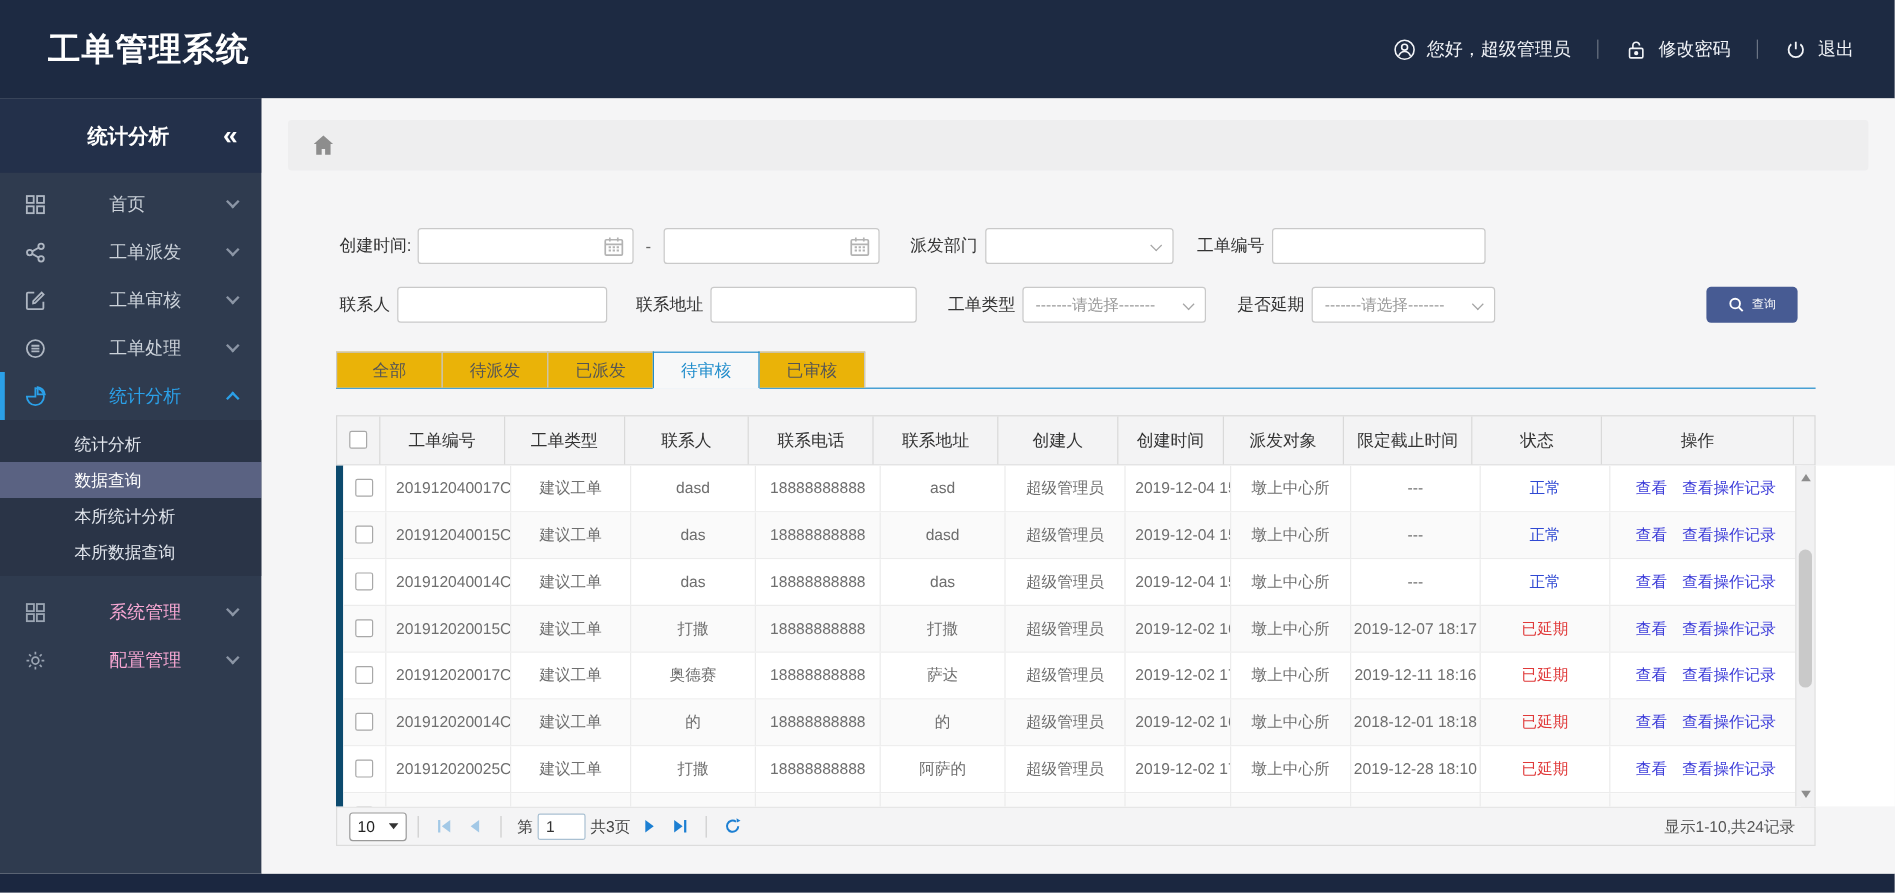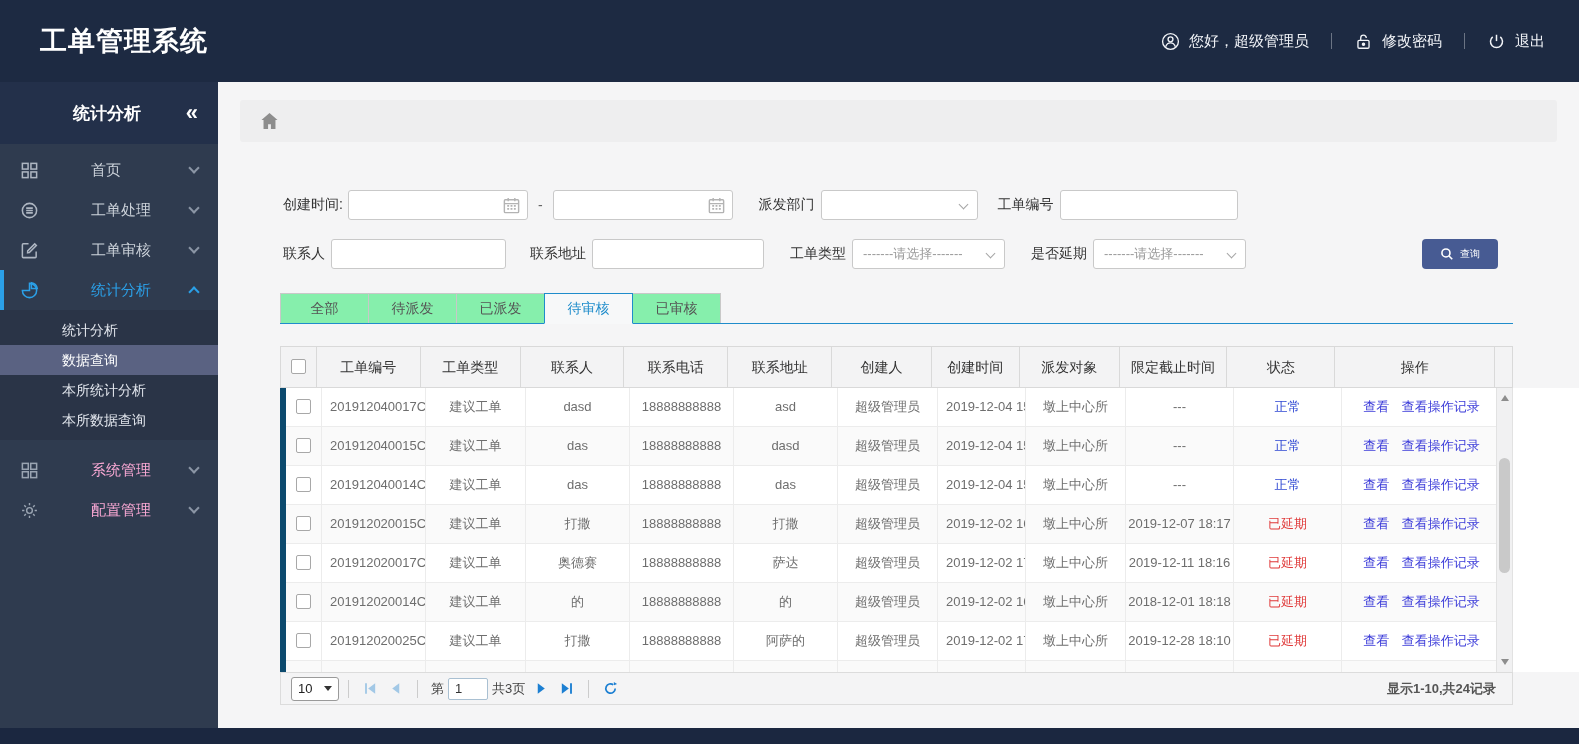--- a/index.html
+++ b/index.html
@@ -49,21 +49,21 @@
   .datebox .cal { position:absolute; right:6px; top:5px; width:19px; height:19px; }
   .dash { margin:0 10px; color:#666; font-size:14px; }
   .selbox { position:relative; margin-left:6px; color:#999; font-size:13px; line-height:28px; padding-left:10px; cursor:pointer; }
   .selbox .schev { position:absolute; right:10px; top:10px; width:7px; height:7px; border-right:1.5px solid #a5a5a5; border-bottom:1.5px solid #a5a5a5; transform:rotate(45deg); }
   .inputbox { margin-left:6px; padding:0 8px; font-size:13px; color:#333; }
   .ml20 { margin-left:20px; } .ml24 { margin-left:24px; } .ml26 { margin-left:26px; }
   .qbtn { margin-left:auto; width:76px; height:30px; background:#475b93; border:none; border-radius:4px; color:#fff; font-size:10px; display:flex; align-items:center; justify-content:center; gap:6px; cursor:pointer; font-family:inherit; }
 
   
   .tabs { margin:24px 0 0 62px; width:1233px; display:flex; border-bottom:1px solid #1f8ccb; }
-  .tab { width:89px; height:30px; line-height:29px; text-align:center; font-size:14px; color:#555; background:#86efac; border:1px solid #c8c8c8; border-bottom:none; margin-right:-1px; cursor:pointer; }
+  .tab { width:89px; height:30px; line-height:29px; text-align:center; font-size:14px; color:#555; background:#eab308; border:1px solid #c8c8c8; border-bottom:none; margin-right:-1px; cursor:pointer; }
   .tab.active { background:#f7f8f9; border:1px solid #1f8ccb; border-bottom:1px solid #f7f8f9; margin-bottom:-1px; height:31px; color:#1f8ccb; position:relative; z-index:2; }
 
   
   .tablewrap { margin:22px 0 0 62px; width:1233px; position:relative; }
   .thead { display:flex; height:42px; background:#f3f3f4; border:1px solid #d9d9d9; }
   .th { line-height:40px; text-align:center; font-size:14px; color:#333; border-right:1px solid #d9d9d9; overflow:hidden; white-space:nowrap; }
   .th:last-child { border-right:none; }
   .tbody { height:284px; overflow:hidden; border-left:6px solid #0c4a6e; position:relative; background:#fff; width:1394px; }
   .trow { display:flex; height:39px; background:#fff; border-bottom:1px solid #ececec; width:1216px; }
   .trow:nth-child(even) { background:#fafafa; }
@@ -88,21 +88,21 @@
 
   
   .pager { margin-left:62px; width:1233px; height:33px; background:#f4f4f5; border:1px solid #dcdcdc; display:flex; align-items:center; padding:0 10px; }
   .psel { width:48px; height:24px; background:#fff; border:1px solid #9a9a9a; border-radius:3px; font-size:13px; color:#222; display:flex; align-items:center; justify-content:space-between; padding:0 6px; cursor:pointer; }
   .psel .ptri { width:0; height:0; border-left:4px solid transparent; border-right:4px solid transparent; border-top:5px solid #333; }
   .psep { width:1px; height:18px; background:#ccc; margin:0 9px; }
   .picon { width:15px; height:15px; display:block; cursor:pointer; margin:0 5px; }
   .ptext { font-size:13px; color:#444; margin:0 4px; }
   .pinput { width:40px; height:22px; border:1px solid #a9c0d2; background:#fff; text-align:left; padding-left:6px; font-size:13px; color:#333; border-radius:2px; font-family:inherit; }
   .pspace { flex:1; }
-  .psummary { font-size:13px; color:#555; margin-right:6px;font-weight:bold; }
+  .psummary { font-size:13px; color:#555; margin-right:6px; }
 </style>
 </head>
 <body>
 
 <div class="hdr">
   <div class="hdr-title">工单管理系统</div>
   <div class="hdr-right">
     <div class="hdr-item">
       <svg class="hicon" viewBox="0 0 24 24" fill="none" stroke="#f2f4f8" stroke-width="1.7">
         <circle cx="12" cy="12" r="10"></circle>
@@ -144,32 +144,42 @@
           <rect x="2.5" y="2.5" width="6" height="6"></rect>
             <rect x="11.5" y="2.5" width="6" height="6"></rect>
             <rect x="2.5" y="11.5" width="6" height="6"></rect>
             <rect x="11.5" y="11.5" width="6" height="6"></rect>
         </svg>
         <span class="mlabel">首页</span>
         <span class="chev"></span>
       </div>
       <div class="mitem">
         <svg class="micon" viewBox="0 0 20 20" fill="none" stroke="#aeb6c2" stroke-width="1.6">
-          <circle cx="10" cy="10" r="7.5"></circle>
-            <path d="M6.5 7.5h7M6.5 10h7M6.5 12.5h7"></path>
-        </svg>
-        <span class="mlabel">工单处理</span>
+          <circle cx="5" cy="10" r="2.4"></circle>
+            <circle cx="15" cy="4.5" r="2.4"></circle>
+            <circle cx="15" cy="15.5" r="2.4"></circle>
+            <path d="M7.2 8.9l5.6-3.2M7.2 11.1l5.6 3.2"></path>
+        </svg>
+        <span class="mlabel">工单派发</span>
         <span class="chev"></span>
       </div>
       <div class="mitem">
         <svg class="micon" viewBox="0 0 20 20" fill="none" stroke="#aeb6c2" stroke-width="1.6">
           <path d="M17 11v5.5a1 1 0 0 1-1 1H3.5a1 1 0 0 1-1-1V4a1 1 0 0 1 1-1H9"></path>
             <path d="M8 12.5l1.8-.4 7.4-7.4-1.7-1.7-7.4 7.4z"></path>
         </svg>
         <span class="mlabel">工单审核</span>
+        <span class="chev"></span>
+      </div>
+      <div class="mitem">
+        <svg class="micon" viewBox="0 0 20 20" fill="none" stroke="#aeb6c2" stroke-width="1.6">
+          <circle cx="10" cy="10" r="7.5"></circle>
+            <path d="M6.5 7.5h7M6.5 10h7M6.5 12.5h7"></path>
+        </svg>
+        <span class="mlabel">工单处理</span>
         <span class="chev"></span>
       </div>
       <div class="mitem active">
         <svg class="micon" viewBox="0 0 20 20" fill="none" stroke="#2ba0e8" stroke-width="1.6">
           <path d="M10 2.5a7.5 7.5 0 1 1-7.5 7.5H10z"></path>
             <path d="M12 1.8a7.5 7.5 0 0 1 6.2 6.2H12z"></path>
         </svg>
         <span class="mlabel">统计分析</span>
         <span class="chev up"></span>
       </div>

